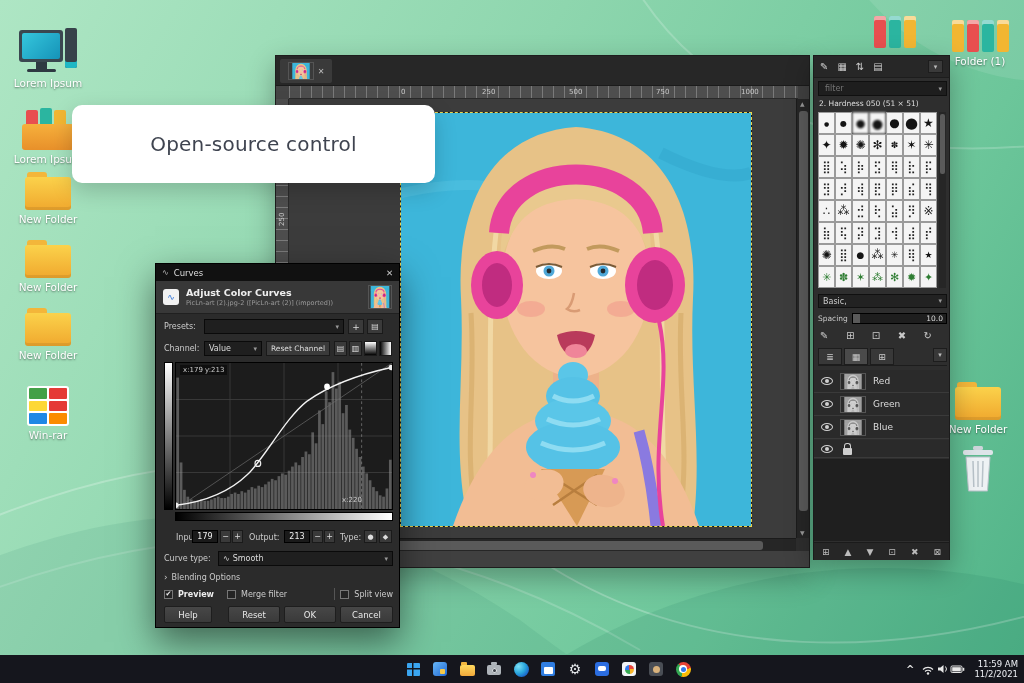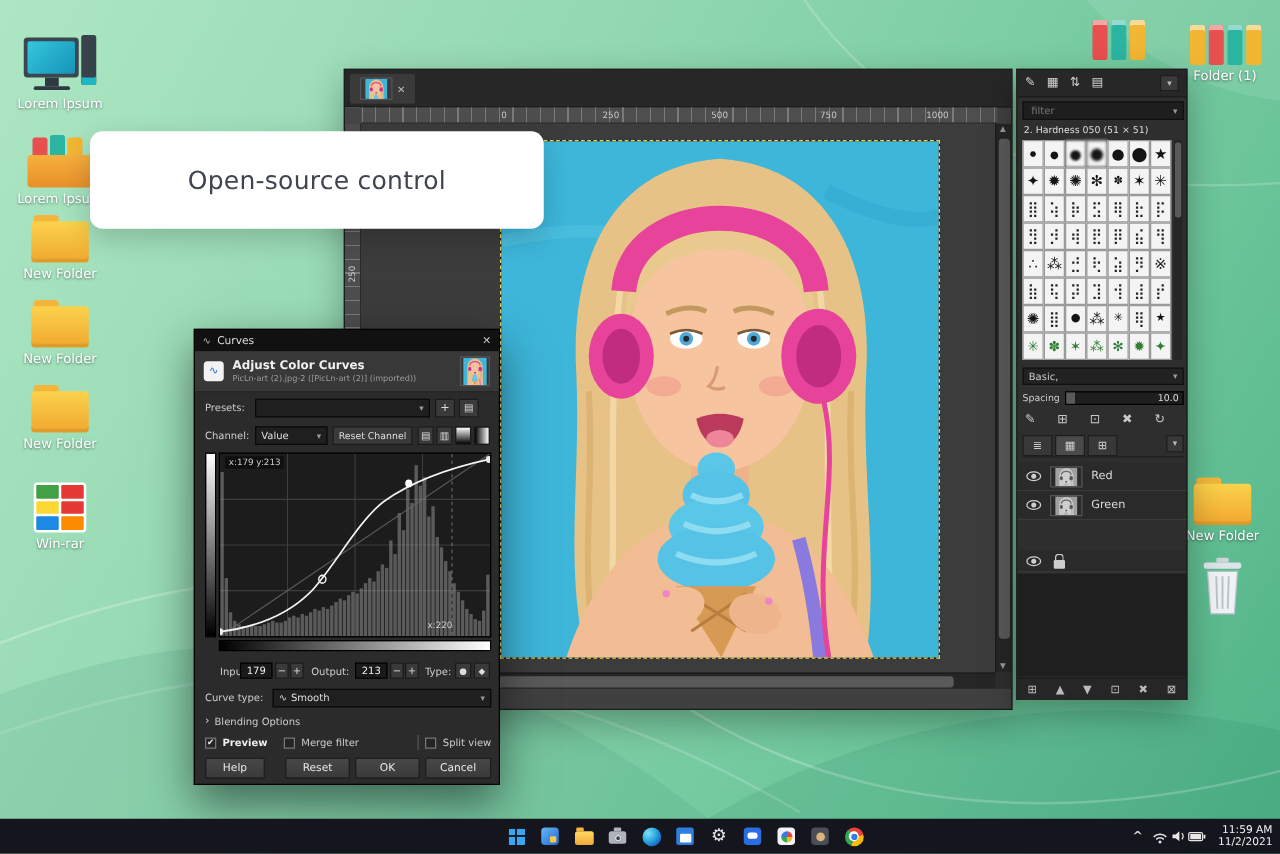--- a/index.html
+++ b/index.html
@@ -454,20 +454,29 @@
         <span class="name">Red</span>
       </div>
       <div class="chan-row">
         <span class="eye"></span>
         <span class="chan-thumb">
             <svg class="gray" viewBox="0 0 350 300" preserveAspectRatio="xMidYMin slice">
               <use href="#girl"></use>
             </svg>
           </span>
         <span class="name">Green</span>
+      </div>
+      <div class="chan-row">
+        <span class="eye"></span>
+        <span class="chan-thumb">
+            <svg class="gray" viewBox="0 0 350 300" preserveAspectRatio="xMidYMin slice">
+              <use href="#girl"></use>
+            </svg>
+          </span>
+        <span class="name">Blue</span>
       </div>
     </div>
     <div class="lock-row">
       <span class="eye"></span>
       <span class="lock"></span>
     </div>
     <div class="chan-empty"></div>
     <div class="dock-bottom">
       <span>⊞</span>
       <span>▲</span>

